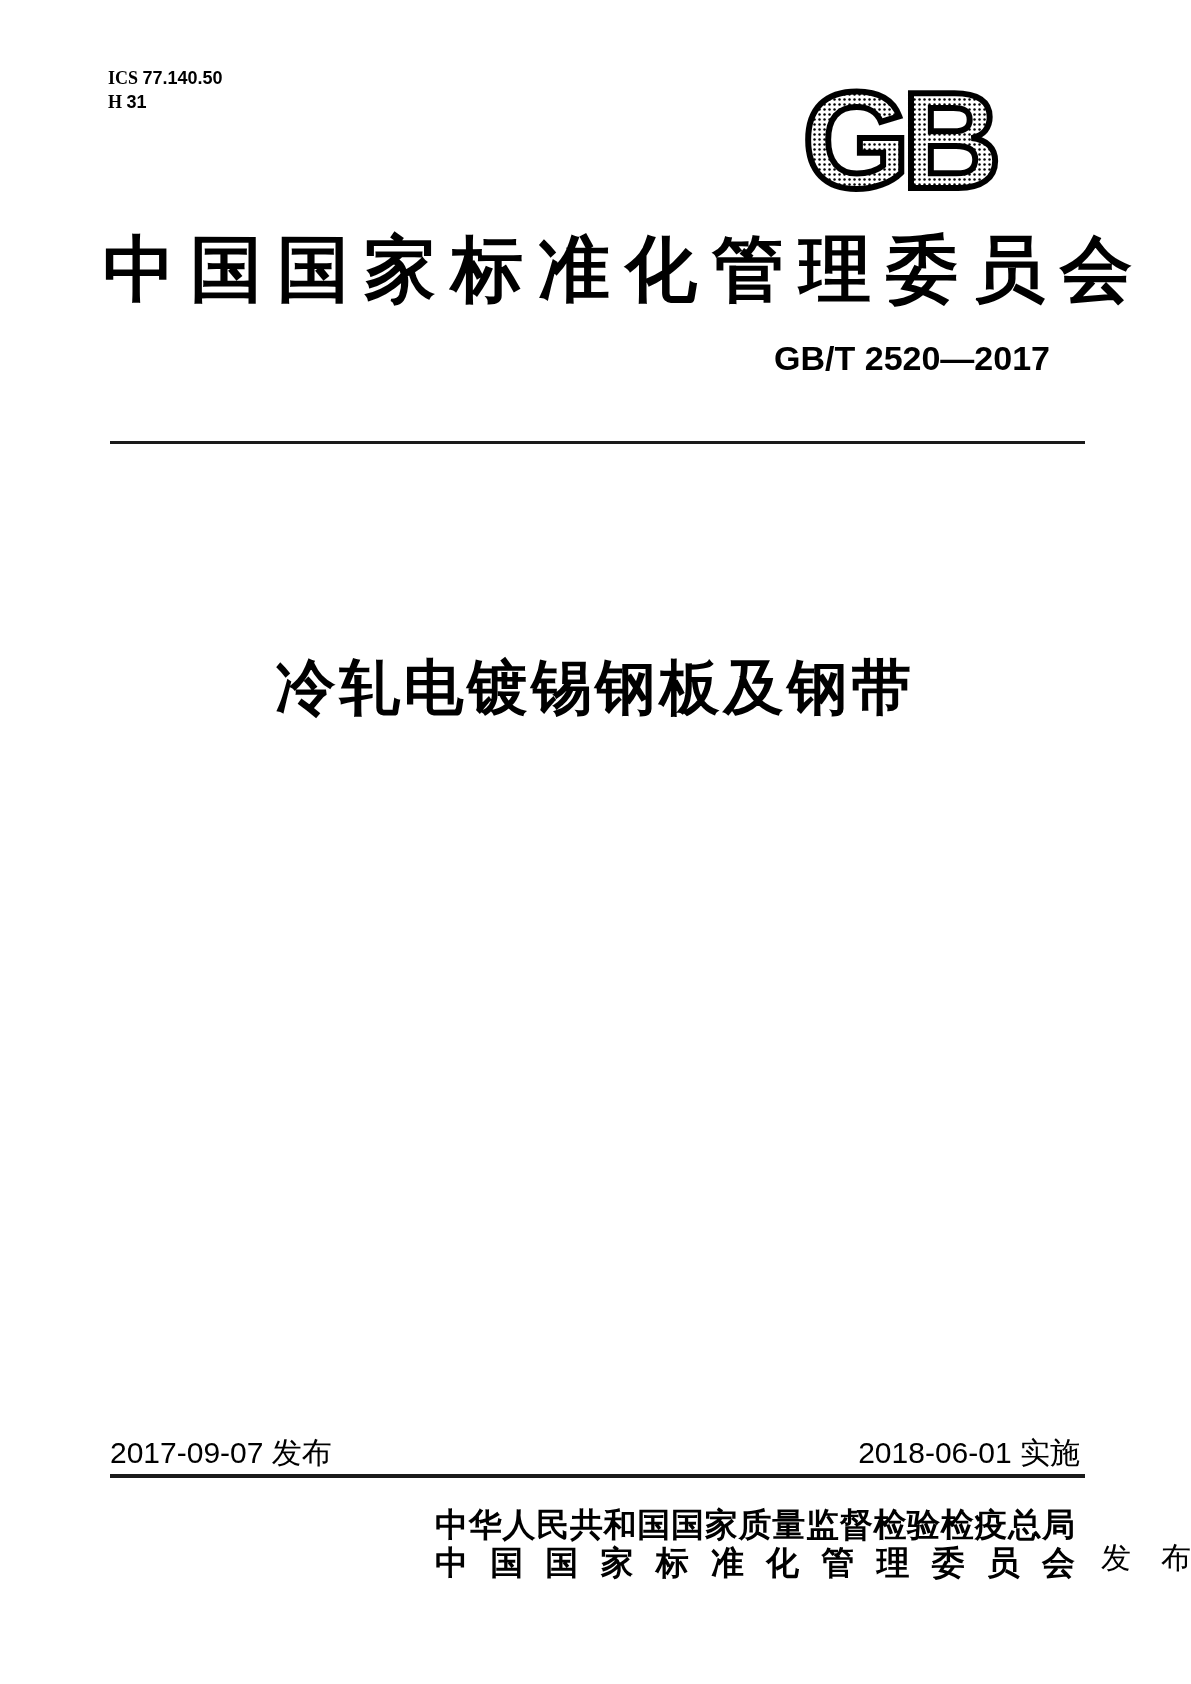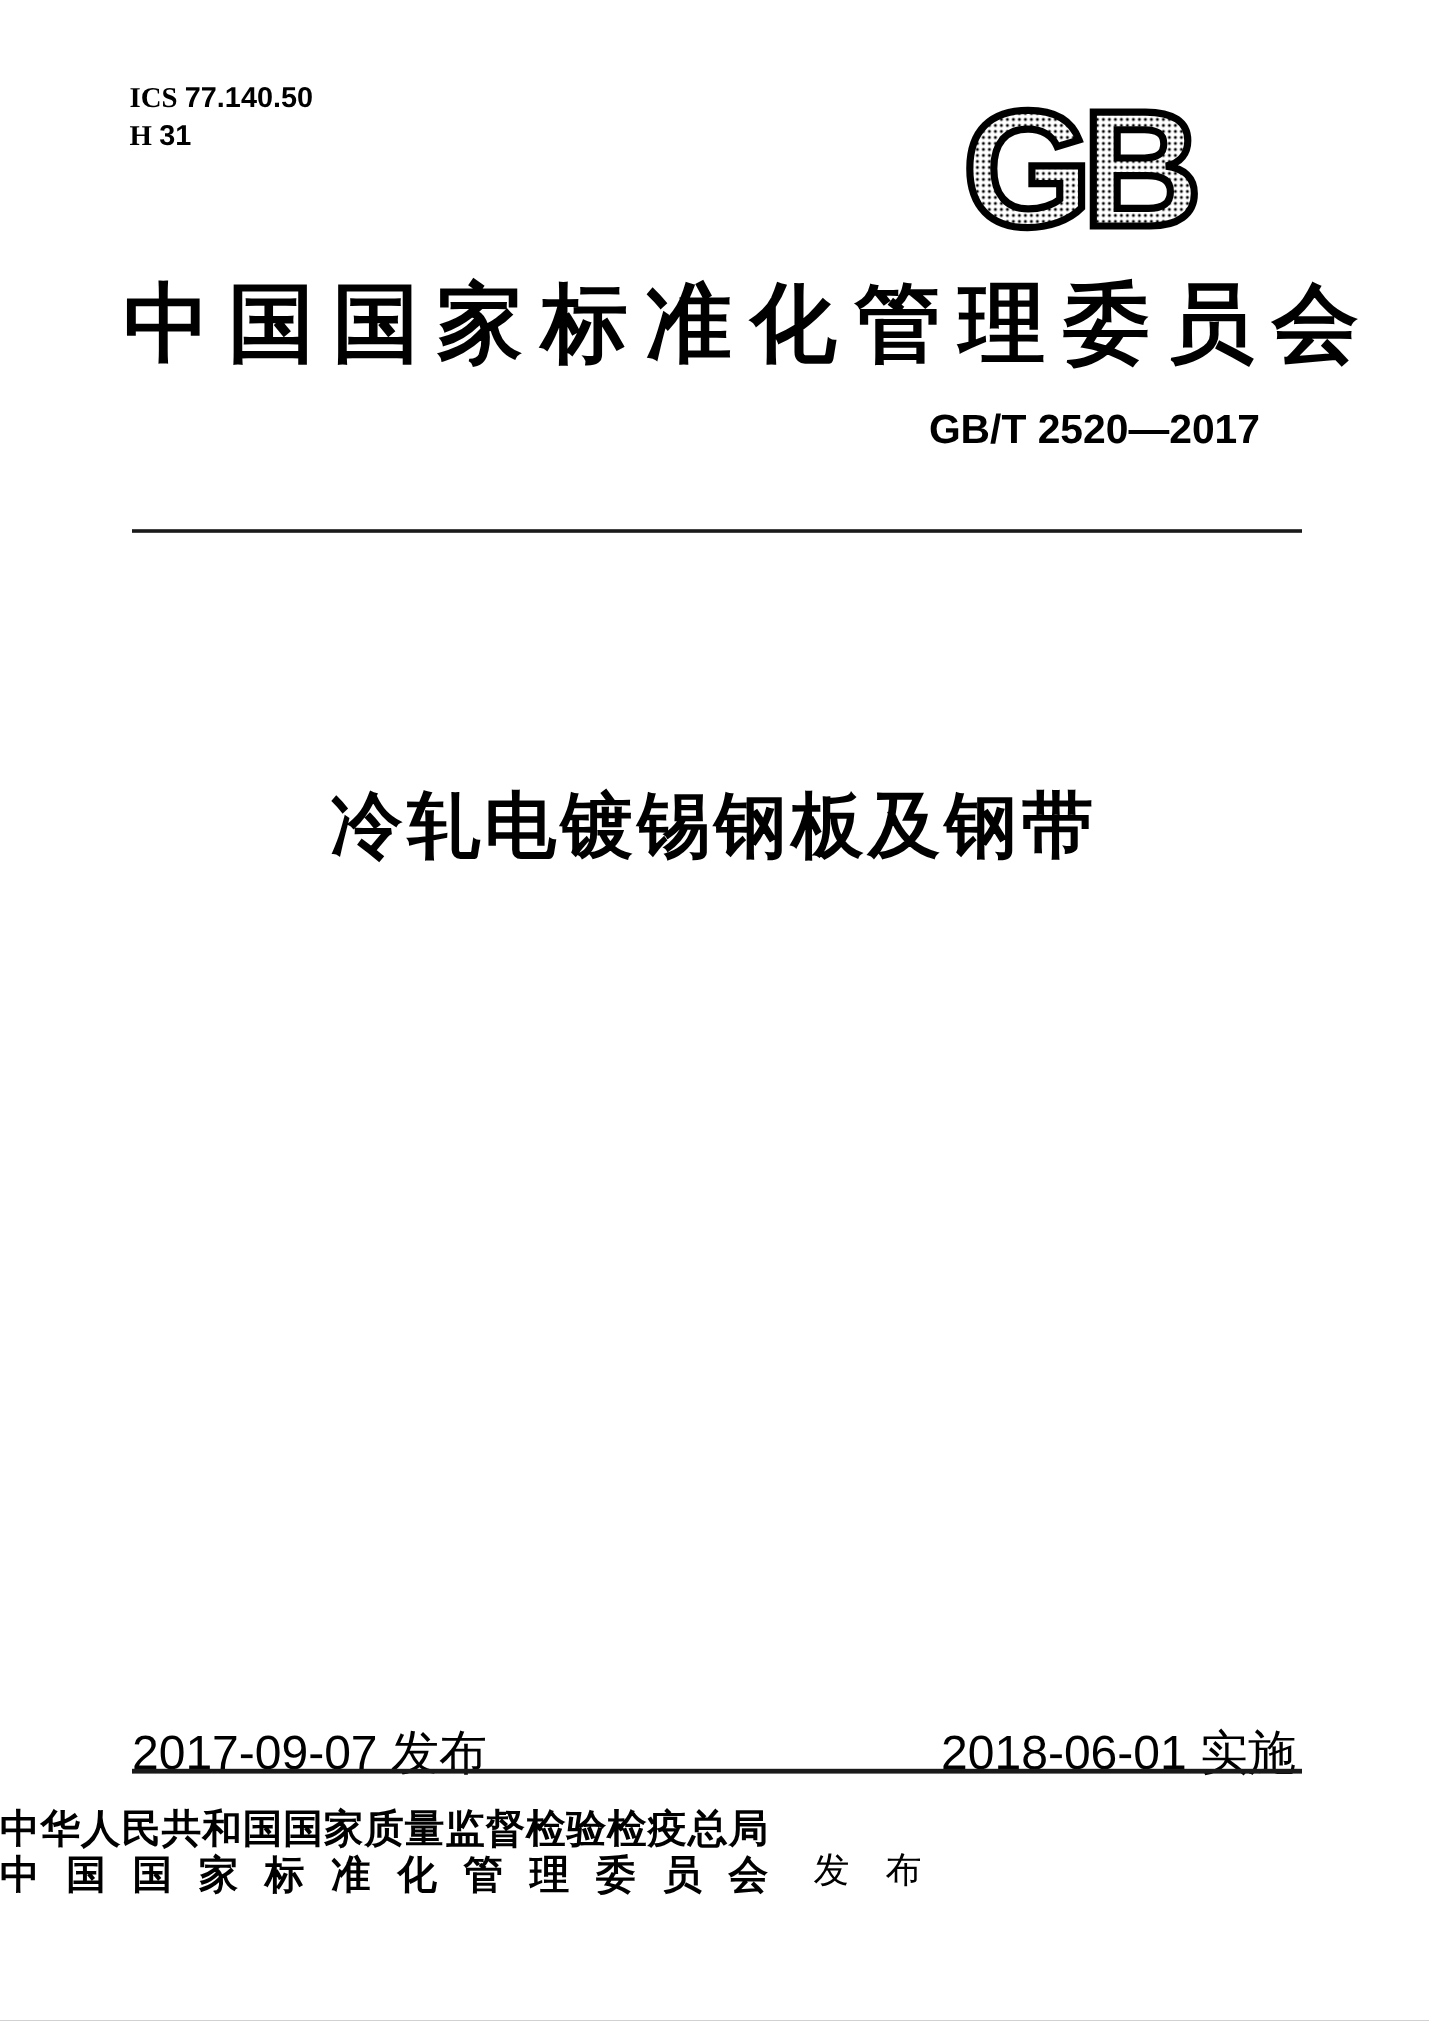--- a/index.html
+++ b/index.html
@@ -8,21 +8,21 @@
     width:1191px;height:1684px;
     margin:0 auto;
     background:#ffffff;
     color:#000;
     overflow:hidden;
     font-family:"Liberation Serif","DejaVu Serif",serif;
   }
   
   .ics-block{
     position:absolute;left:108px;top:66px;
-    font-size:24px;line-height:1.35;font-weight:bold;
+    font-size:18px;line-height:1.35;font-weight:bold;
   }
   .ics-label,.class-label{font-family:"Liberation Serif","DejaVu Serif",serif;}
   .ics-value,.class-value{font-family:"Liberation Sans","DejaVu Sans",sans-serif;font-weight:600;}
   
   .gb-logo{position:absolute;left:782px;top:82px;width:232px;height:124px;}
   
   .heading{
     position:absolute;left:103px;top:222px;width:1000px;
     font-size:72px;font-weight:bold;letter-spacing:15px;
     white-space:nowrap;
@@ -51,27 +51,27 @@
   }
   .title-en{
     position:absolute;left:0;top:768px;width:100%;
     text-align:center;font-size:28px;font-weight:bold;word-spacing:6px;
     font-family:"Liberation Serif","DejaVu Serif",serif;
   }
   
   .dates-row{
     position:absolute;left:110px;right:111px;top:1433px;
     display:flex;justify-content:space-between;
-    font-size:40px;font-weight:500;
+    font-size:30px;font-weight:500;
     font-family:"Liberation Sans","DejaVu Sans",sans-serif;
   }
   
   .issuer-row{
     position:absolute;left:0;top:1506px;width:100%;
-    display:flex;justify-content:flex-start;align-items:center;gap:38px;
+    display:flex;justify-content:flex-end;align-items:center;gap:26px;
   }
   .issuers{width:640px;}
   .issuer-line{
     font-size:33px;font-weight:bold;line-height:38px;
     font-family:"Liberation Serif","DejaVu Serif",serif;
     text-align:justify;text-align-last:justify;text-justify:inter-character;
   }
   .release-label{
     font-size:30px;font-weight:500;
     font-family:"Liberation Sans","DejaVu Sans",sans-serif;

